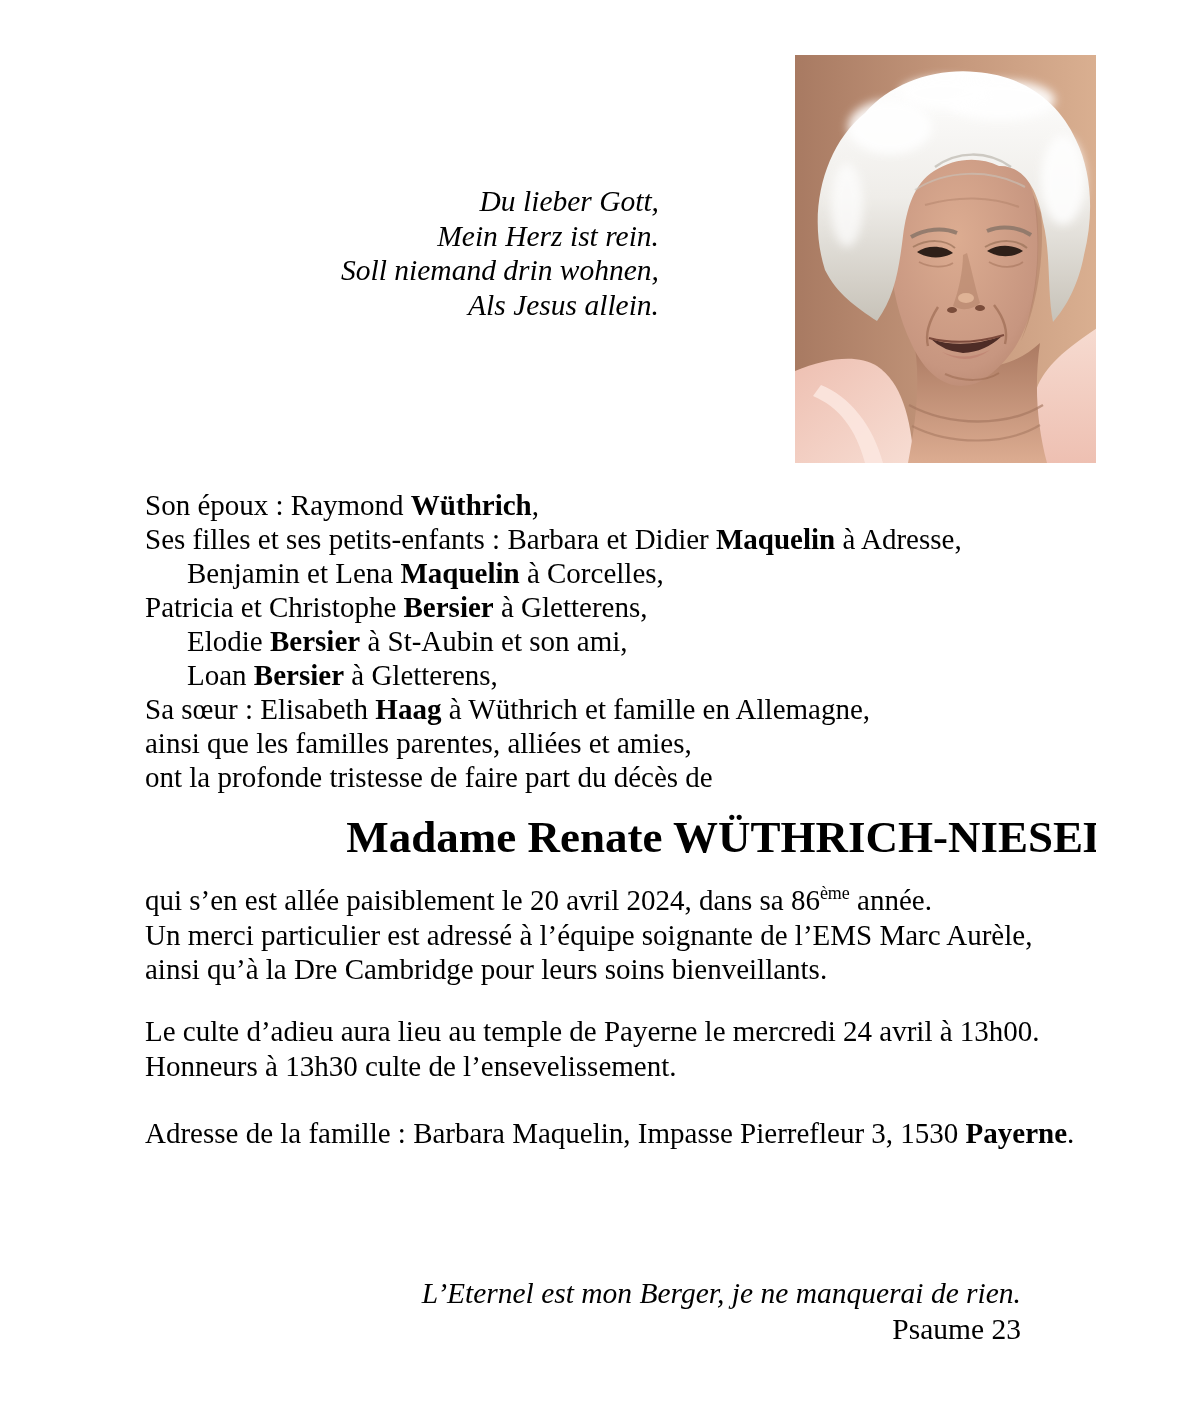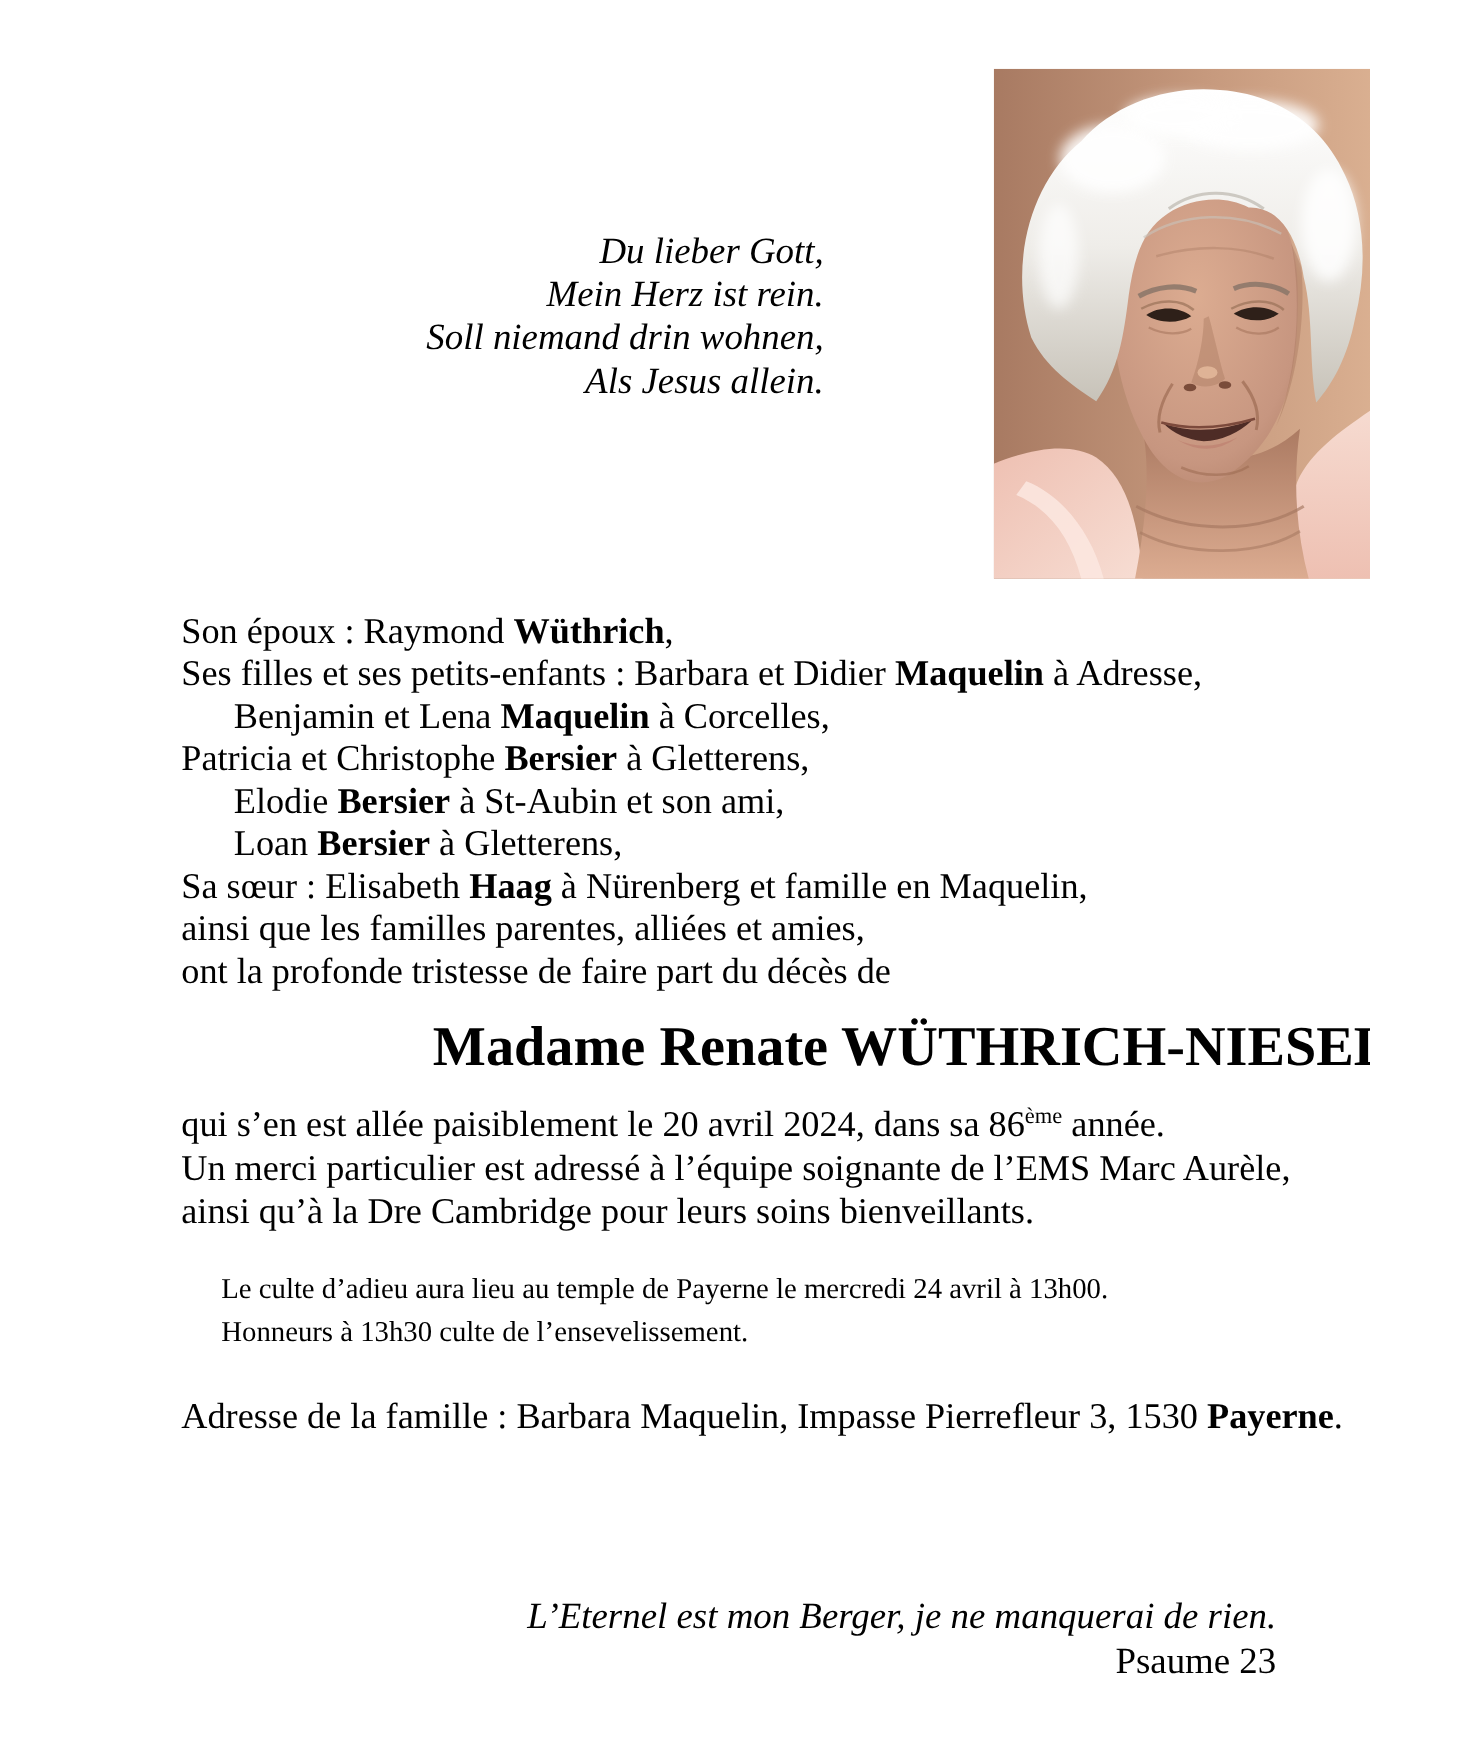--- a/index.html
+++ b/index.html
@@ -74,24 +74,23 @@
     left: 145px;
     top: 883px;
     font-size: 29px;
     line-height: 34.5px;
     white-space: nowrap;
   }
   .ceremony {
     position: absolute;
     left: 145px;
     top: 1014px;
-    font-size: 23px;
-    line-height: 34.5px;
-    white-space: nowrap;
-    margin-left: 32px;
+    font-size: 29px;
+    line-height: 34.5px;
+    white-space: nowrap;
   }
   .address {
     position: absolute;
     left: 145px;
     top: 1116px;
     font-size: 29px;
     line-height: 34.5px;
     white-space: nowrap;
   }
 
@@ -208,21 +207,21 @@
     <div>Als Jesus allein.</div>
   </div>
 
   <div class="family">
     <div><span>Son époux : Raymond </span><span class="b">Wüthrich</span><span>,</span></div>
     <div><span>Ses filles et ses petits-enfants : Barbara et Didier </span><span class="b">Maquelin</span><span> à Adresse,</span></div>
     <div class="indented"><span>Benjamin et Lena </span><span class="b">Maquelin</span><span> à Corcelles,</span></div>
     <div><span>Patricia et Christophe </span><span class="b">Bersier</span><span> à Gletterens,</span></div>
     <div class="indented"><span>Elodie </span><span class="b">Bersier</span><span> à St-Aubin et son ami,</span></div>
     <div class="indented"><span>Loan </span><span class="b">Bersier</span><span> à Gletterens,</span></div>
-    <div><span>Sa sœur : Elisabeth </span><span class="b">Haag</span><span> à Nürenberg et famille en Maquelin,</span></div>
+    <div><span>Sa sœur : Elisabeth </span><span class="b">Haag</span><span> à Wüthrich et famille en Allemagne,</span></div>
     <div><span>ainsi que les familles parentes, alliées et amies,</span></div>
     <div><span>ont la profonde tristesse de faire part du décès de</span></div>
   </div>
 
   <div class="title">Madame Renate WÜTHRICH-NIESEL</div>
 
   <div class="announcement">
     <div><span>qui s’en est allée paisiblement le 20 avril 2024, dans sa 86</span><sup>ème</sup><span> année.</span></div>
     <div><span>Un merci particulier est adressé à l’équipe soignante de l’EMS Marc Aurèle,</span></div>
     <div><span>ainsi qu’à la Dre Cambridge pour leurs soins bienveillants.</span></div>

